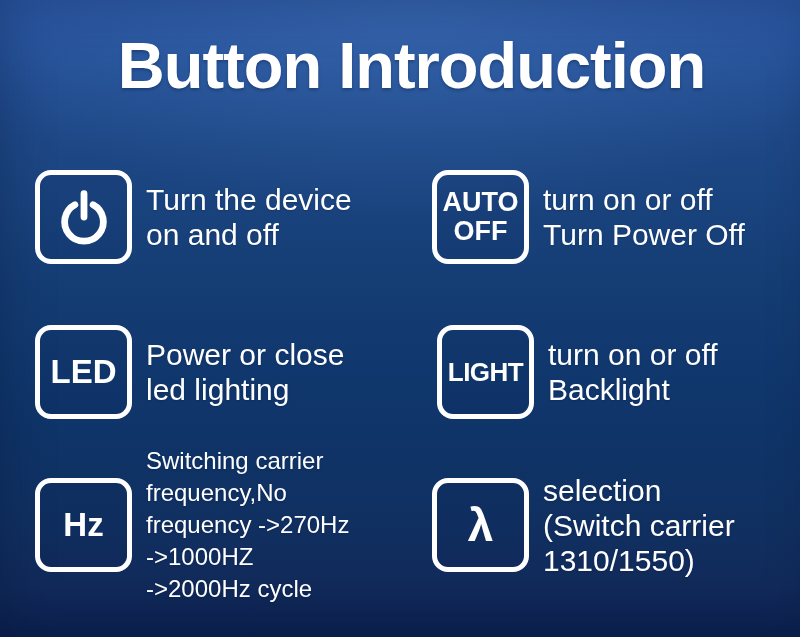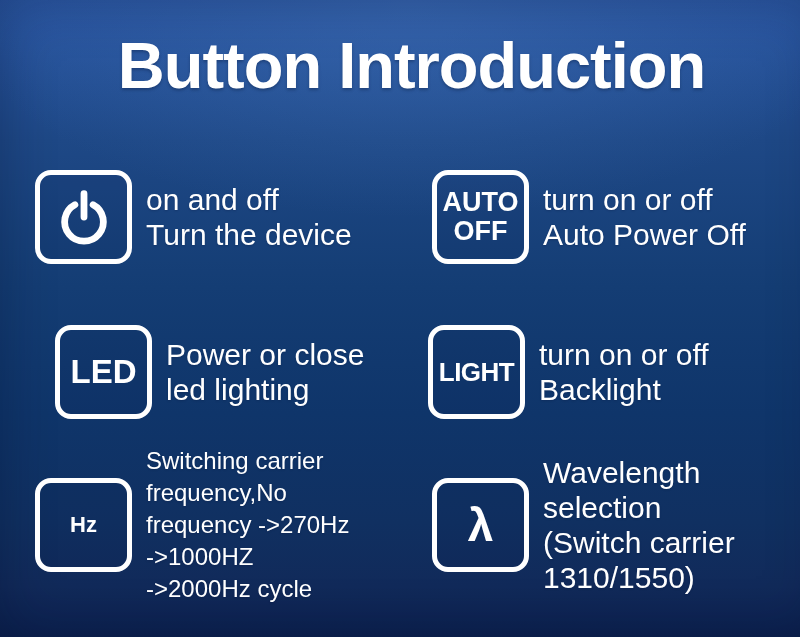--- a/index.html
+++ b/index.html
@@ -30,42 +30,42 @@
   }
   .cell {
     position: absolute;
     display: flex;
     align-items: center;
     height: 94px;
     gap: 14px;
   }
   .c1 { left: 35px;  top: 170px; }
   .c2 { left: 432px; top: 170px; }
-  .c3 { left: 35px;  top: 325px; margin-left: 20px; }
-  .c4 { left: 428px; top: 325px; }
+  .c3 { left: 35px;  top: 325px; }
+  .c4 { left: 437px; top: 325px; }
   .c5 { left: 35px;  top: 478px; }
   .c6 { left: 432px; top: 478px; }
   .btn-box {
     box-sizing: border-box;
     flex: none;
     width: 97px;
     height: 94px;
     border: 5px solid #ffffff;
     border-radius: 16px;
     display: flex;
     flex-direction: column;
     align-items: center;
     justify-content: center;
     text-align: center;
     background: rgba(8, 30, 75, 0.10);
   }
   .btn-label        { font-weight: 700; }
   .label-led        { font-size: 33px; line-height: 34px; }
   .label-light      { font-size: 26px; line-height: 28px; letter-spacing: -0.5px; }
-  .label-hz         { font-size: 22px; line-height: 34px; }
+  .label-hz         { font-size: 33px; line-height: 34px; }
   .label-lambda     { font-size: 46px; line-height: 46px; }
   .label-two-line   { font-size: 27px; line-height: 29px; }
   .desc {
     font-size: 30px;
     line-height: 35px;
     white-space: nowrap;
     text-shadow: 0 1px 2px rgba(10, 25, 60, 0.25);
   }
   .desc span { display: block; }
   .desc.tight { font-size: 24px; line-height: 32px; }
@@ -79,33 +79,33 @@
   <div class="title">Button Introduction</div>
 
   <div class="cell c1">
     <div class="btn-box">
       <svg class="power-svg" width="62" height="62" viewBox="0 0 64 64">
         <path d="M 41.4 19.3 A 20 20 0 1 1 22.6 19.3" fill="none" stroke="#ffffff" stroke-width="7" stroke-linecap="round"></path>
         <line x1="32" y1="8" x2="32" y2="32" stroke="#ffffff" stroke-width="7" stroke-linecap="round"></line>
       </svg>
     </div>
     <div class="desc">
+      <span>Turn the device</span>
       <span>on and off</span>
-      <span>Turn the device</span>
     </div>
   </div>
 
   <div class="cell c2">
     <div class="btn-box">
       <div class="btn-label label-two-line">AUTO</div>
       <div class="btn-label label-two-line">OFF</div>
     </div>
     <div class="desc">
       <span>turn on or off</span>
-      <span>Auto Power Off</span>
+      <span>Turn Power Off</span>
     </div>
   </div>
 
   <div class="cell c3">
     <div class="btn-box">
       <div class="btn-label label-led">LED</div>
     </div>
     <div class="desc">
       <span>Power or close</span>
       <span>led lighting</span>
@@ -133,20 +133,19 @@
       <span>-&gt;1000HZ</span>
       <span>-&gt;2000Hz cycle</span>
     </div>
   </div>
 
   <div class="cell c6">
     <div class="btn-box">
       <div class="btn-label label-lambda">λ</div>
     </div>
     <div class="desc">
-      <span>Wavelength</span>
       <span>selection</span>
       <span>(Switch carrier</span>
       <span>1310/1550)</span>
     </div>
   </div>
 
 </div>
 
 </body></html>

